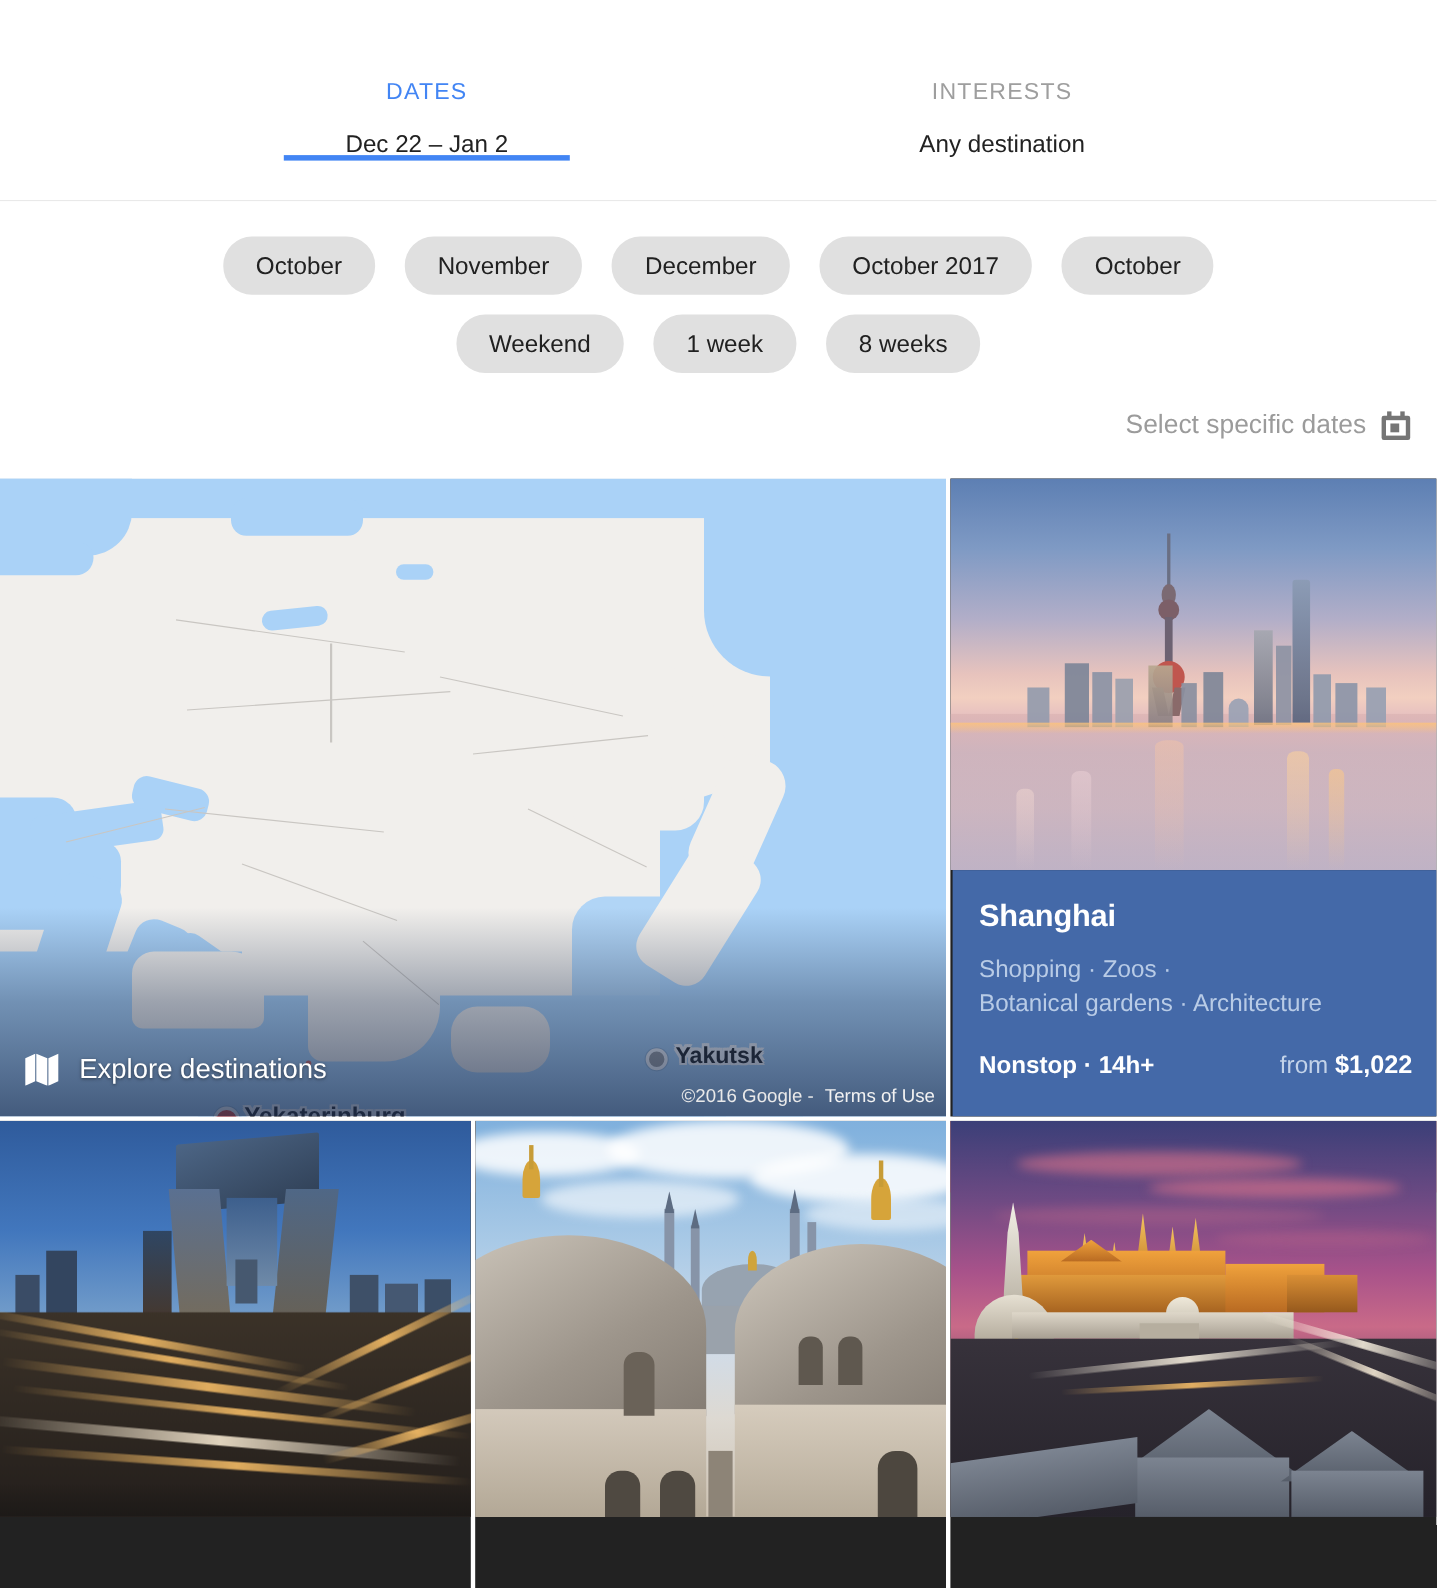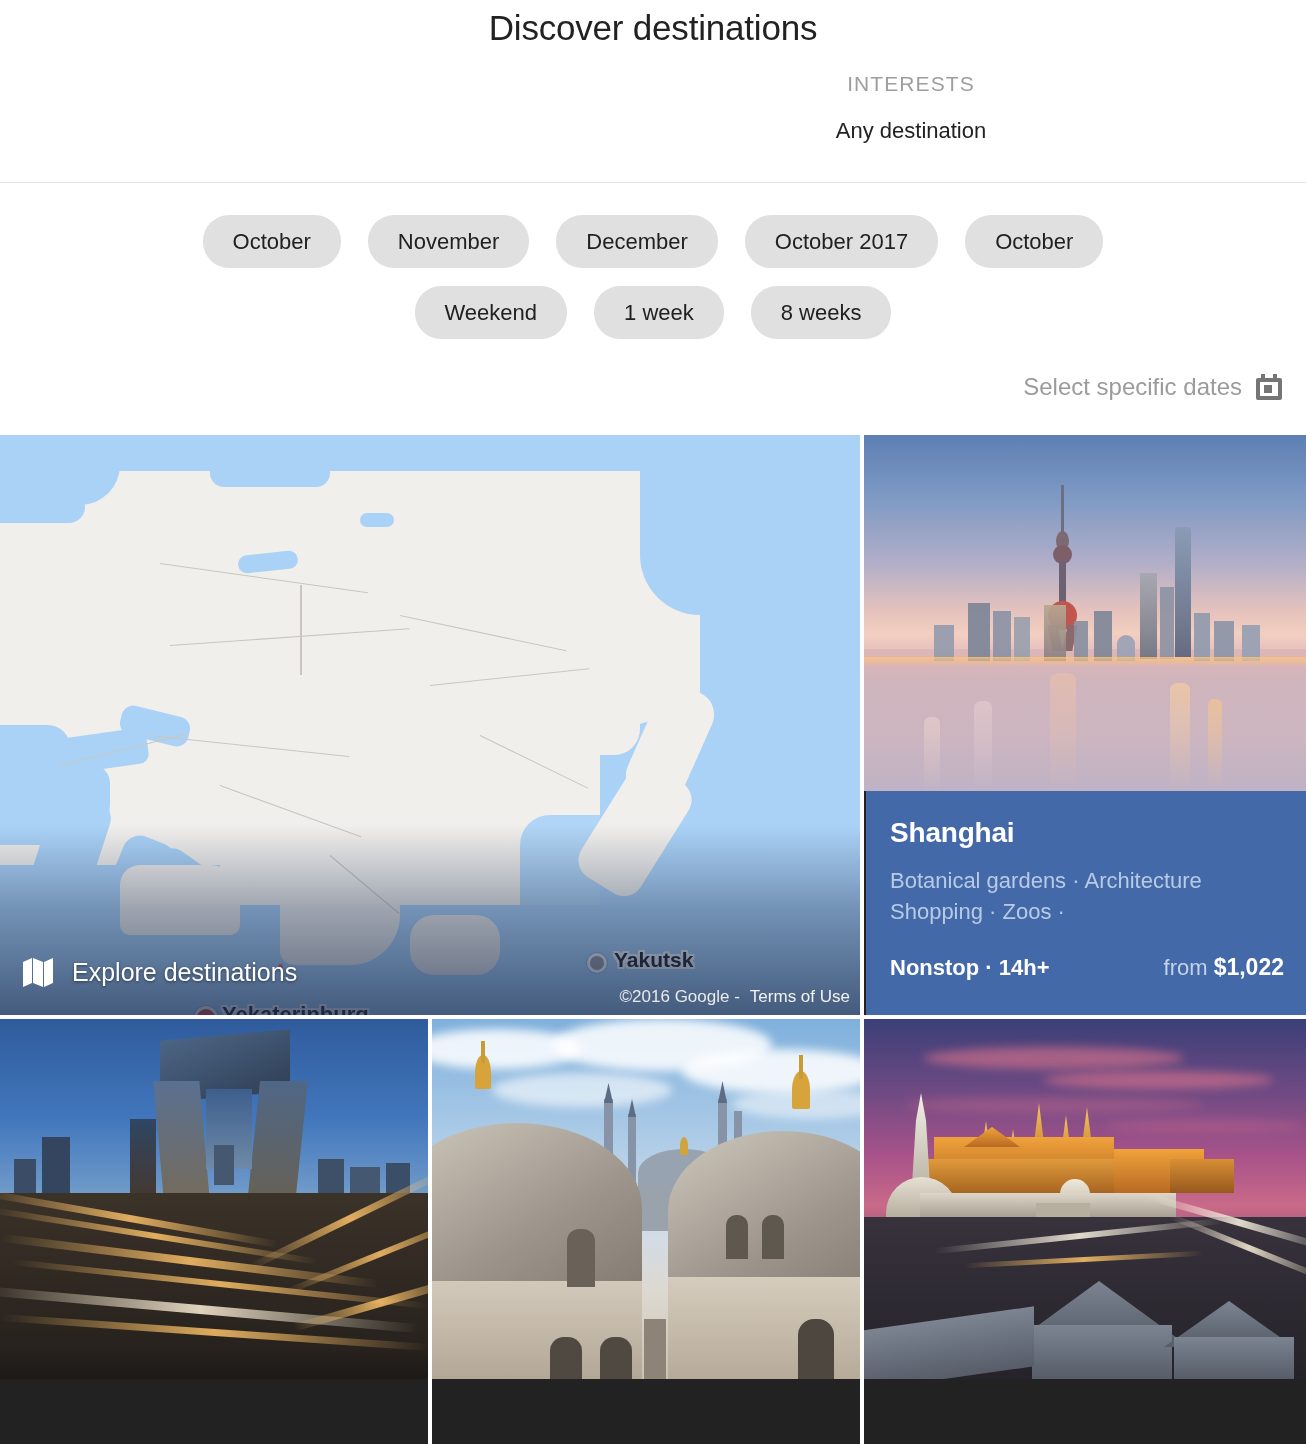--- a/index.html
+++ b/index.html
@@ -135,22 +135,26 @@
   #card-beijing .small-info  { background:#3d5196; }
   #card-istanbul .small-info { background:#8d5a33; }
   #card-bangkok .small-info  { background:#a73f6b; }
 </style>
 </head>
 <body>
 
 <div class="page">
 
   <div class="header">
-    <div class="page-title">Discover destinations</div>
     <div class="tabs">
+      <div class="tab active" id="tab-dates">
+        <div class="tab-key">DATES</div>
+        <div class="tab-val">Dec 22 – Jan 2</div>
+        <div class="tab-underline"></div>
+      </div>
       <div class="tab inactive" id="tab-interests">
         <div class="tab-key">INTERESTS</div>
         <div class="tab-val">Any destination</div>
       </div>
     </div>
   </div>
 
   <div class="filters">
     <div class="chip-row" id="month-chips">
         <div class="chip">October</div>
@@ -285,22 +289,22 @@
 
         <div class="refl" style="left:186px;width:26px;height:118px;background:linear-gradient(to bottom,#f0c2a8,rgba(240,194,168,0));"></div>
         <div class="refl" style="left:306px;width:20px;height:108px;background:linear-gradient(to bottom,#ffd39a,rgba(255,211,154,0));"></div>
         <div class="refl" style="left:344px;width:14px;height:92px;background:linear-gradient(to bottom,#ffca84,rgba(255,202,132,0));"></div>
         <div class="refl" style="left:110px;width:18px;height:90px;background:linear-gradient(to bottom,#e9cfd4,rgba(233,207,212,0));"></div>
         <div class="refl" style="left:60px;width:16px;height:74px;background:linear-gradient(to bottom,#eed4cf,rgba(238,212,207,0));"></div>
       </div>
       <div class="card-info">
         <div class="ci-title">Shanghai</div>
         <div class="ci-tags">
+          <div>Shopping · Zoos ·</div>
           <div>Botanical gardens · Architecture</div>
-          <div>Shopping · Zoos ·</div>
         </div>
         <div class="ci-foot">
           <span class="ci-stops">Nonstop · 14h+</span>
           <span class="ci-price"><span>from </span><b>$1,022</b></span>
         </div>
       </div>
     </div>
 
     <div class="card" id="card-beijing">
       <div class="photo">

